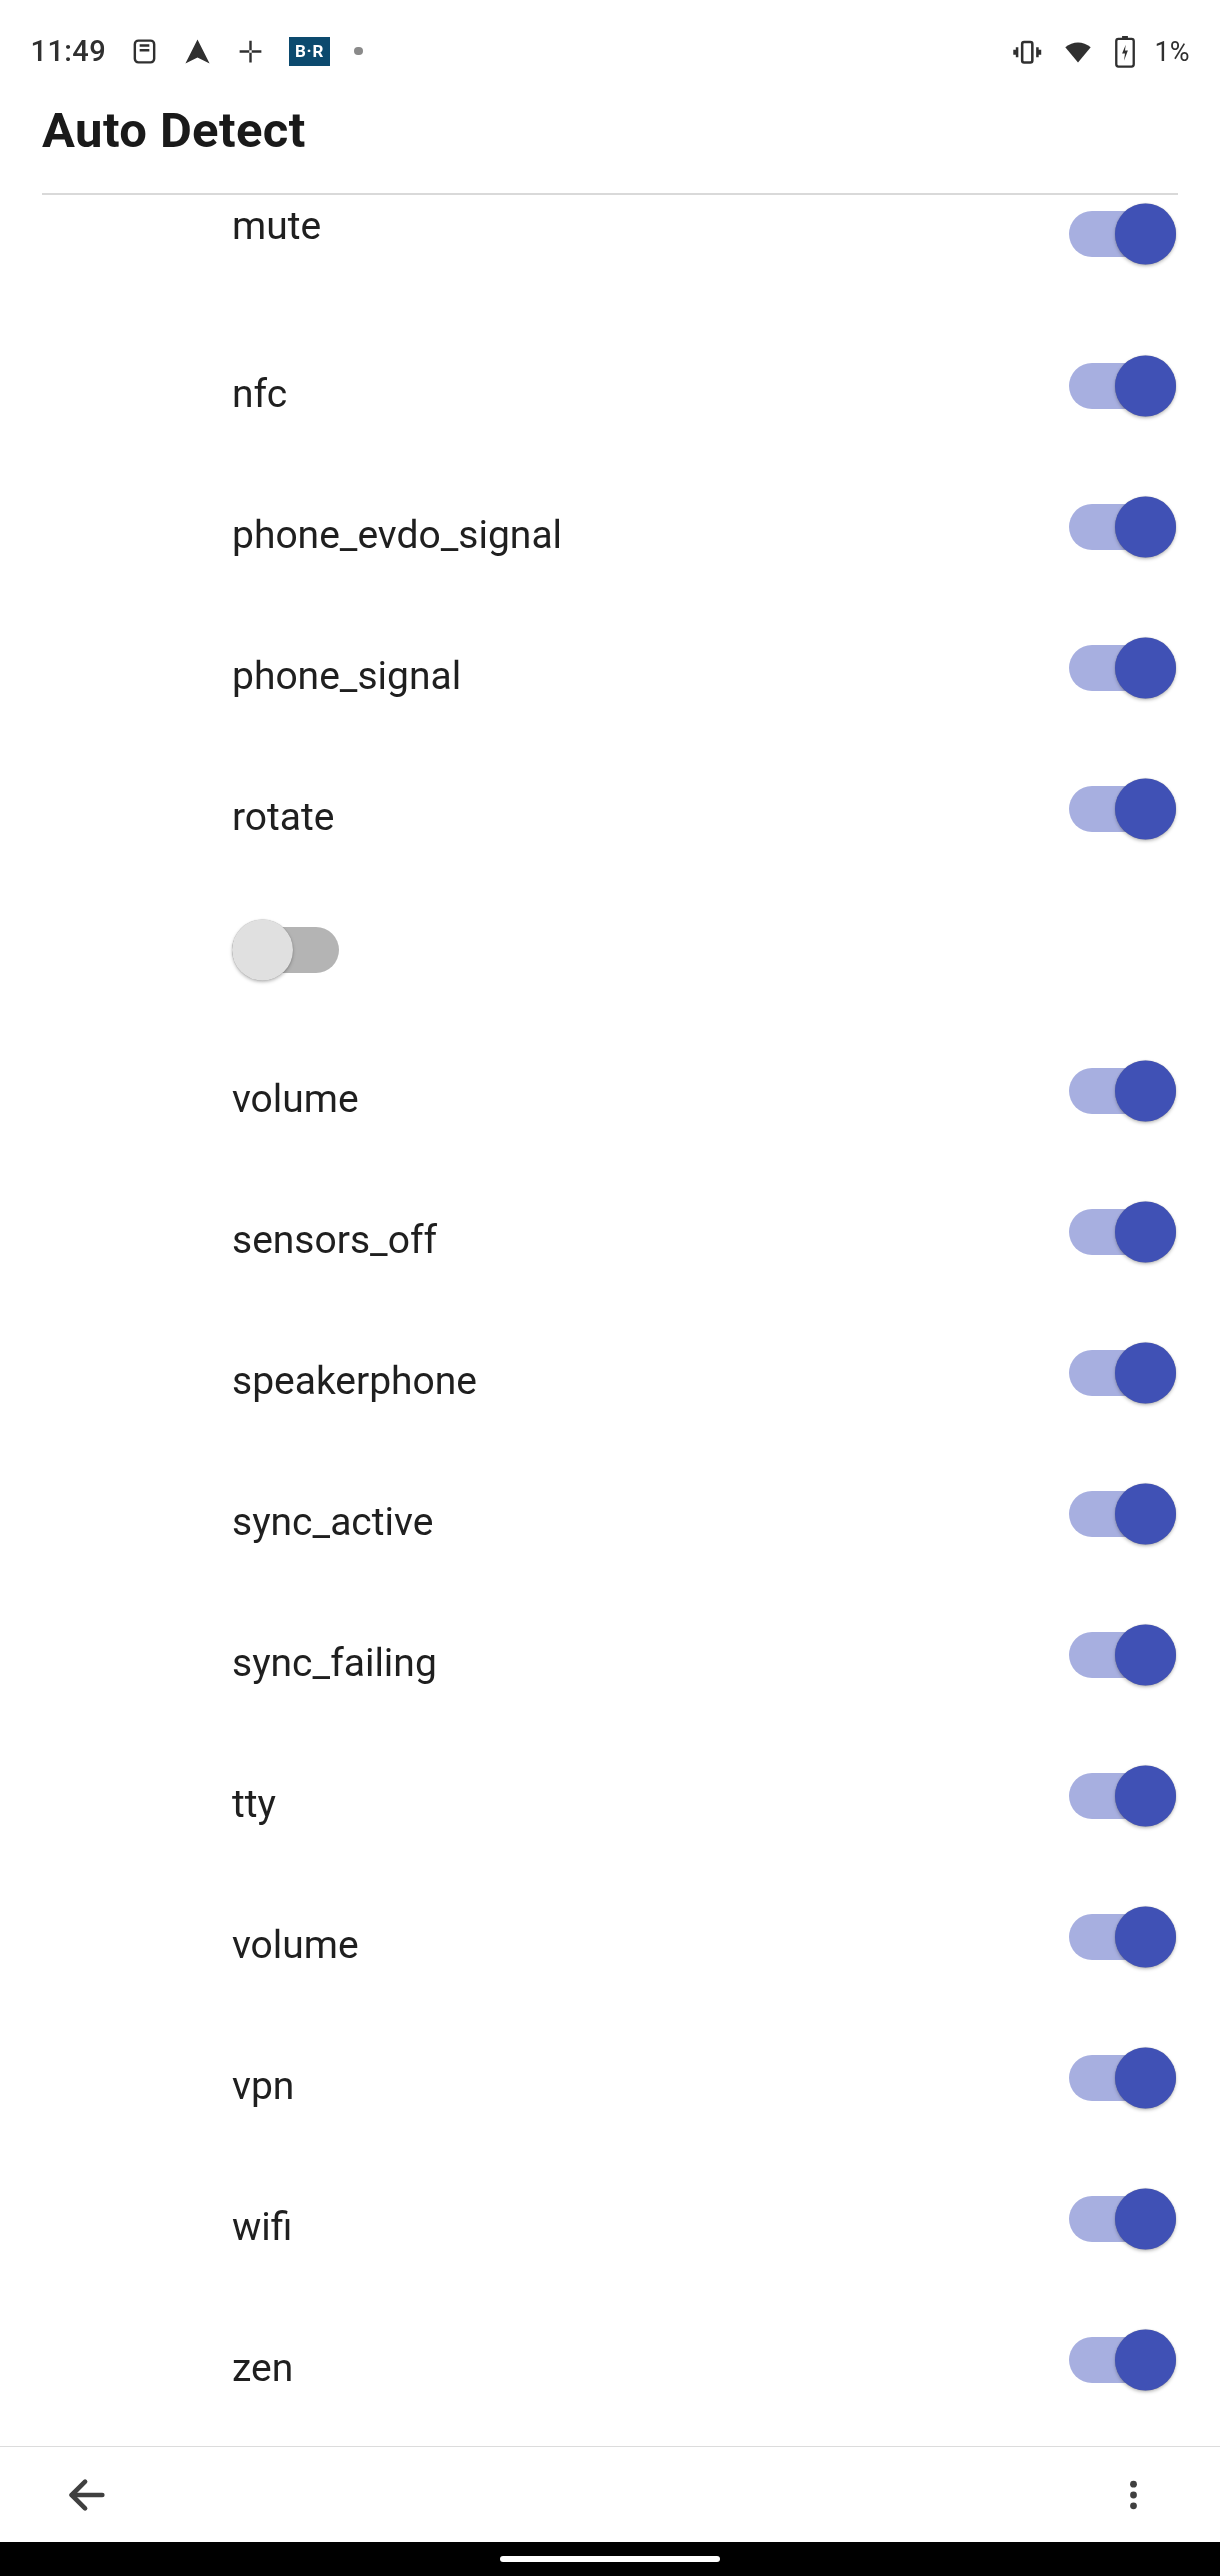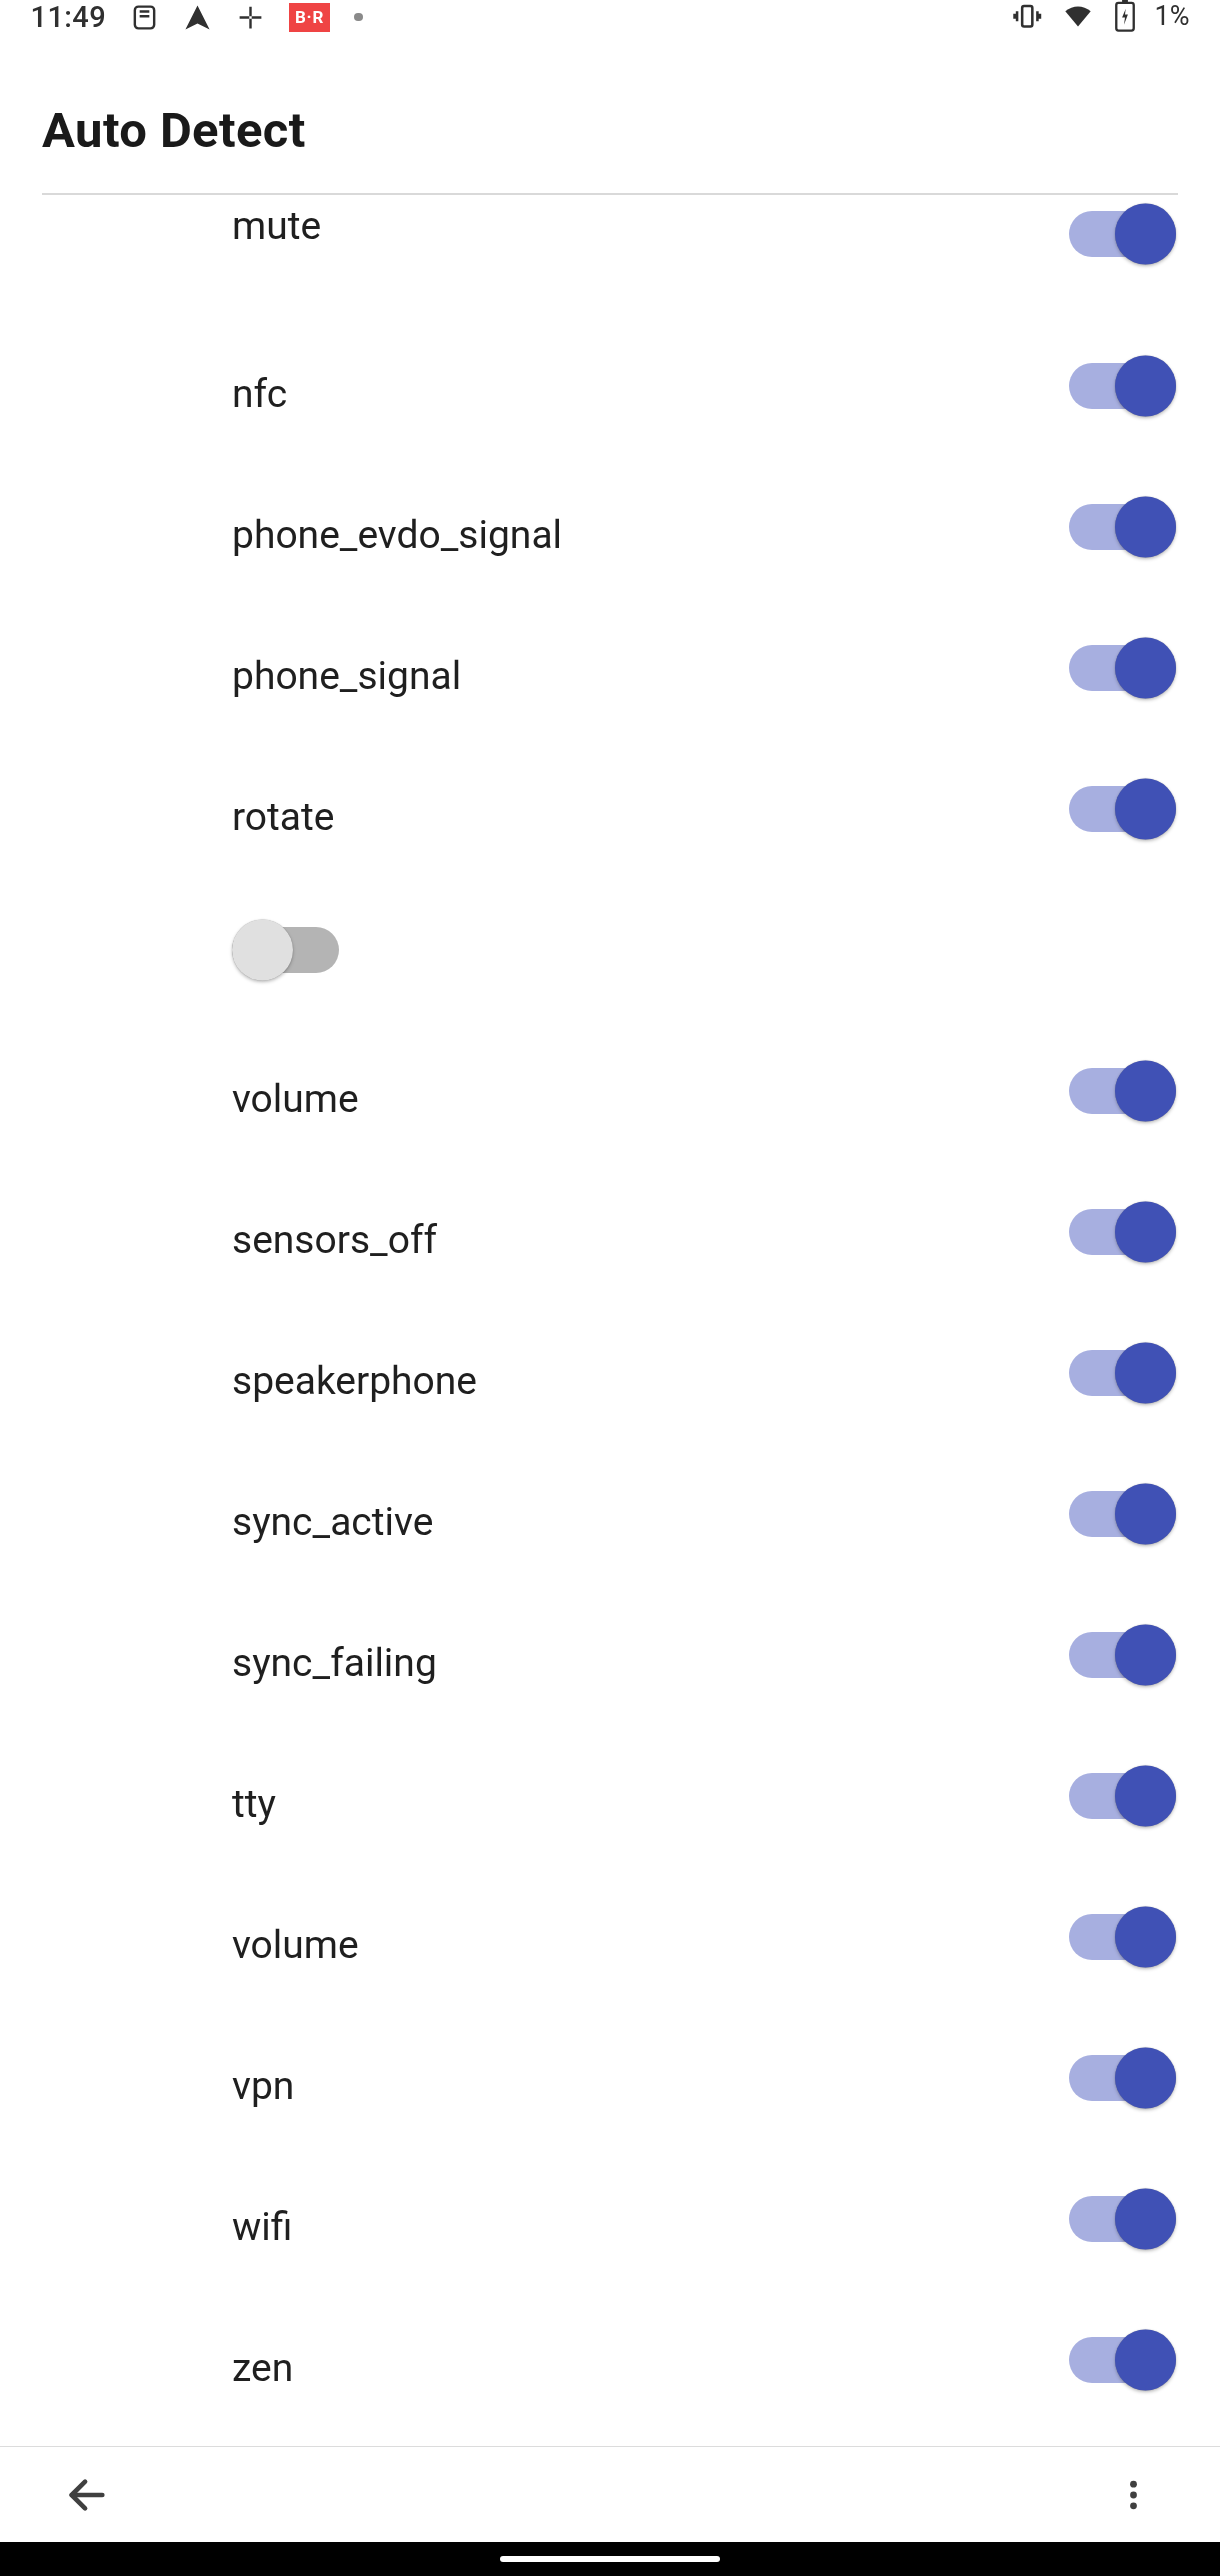--- a/index.html
+++ b/index.html
@@ -1,18 +1,18 @@
 <!DOCTYPE html>
 <html style="font-size:13.6px"><head>
   <meta charset="utf-8">
   <style>
     * { margin: 0; padding: 0; box-sizing: border-box; }
     html, body { width: 1220px; height: 2576px; background: #ffffff; font-family: Roboto, -apple-system, "Helvetica Neue", Arial, sans-serif; color: #111; }
     
-    .status-bar { height: 68px; display: flex; align-items: flex-start; justify-content: space-between; padding: 0 30.5px; font-size: 29px; color: #303030; }
+    .status-bar { height: 68px; display: flex; align-items: flex-end; justify-content: space-between; padding: 0 30.5px; font-size: 29px; color: #303030; }
     .status-left { display: flex; align-items: center; gap: 24px; }
     .status-right { display: flex; align-items: center; gap: 18.6px; }
     .clock { font-weight: 500; letter-spacing: 0.4px; }
     .sb-icon { display: inline-flex; align-items: center; }
     .batt-text { font-size: 27px; }
     
     .header { padding: 34px 42px 34px 42px; }
     .header h1 { font-size: 49px; font-weight: 700; letter-spacing: 0.4px; color: #1a1a1a; }
     .divider { height: 1.7px; background: #d9d9d9; margin: 0 42px; }
     
@@ -25,21 +25,21 @@
     .thumb { position: absolute; top: 50%; transform: translateY(-50%); width: 61px; height: 61px; border-radius: 50%; background: #e0e0e0; box-shadow: 0 1.7px 3.4px rgba(0,0,0,0.25), 0 0 0.8px rgba(0,0,0,0.3); left: 0; transition: left .15s, background .15s; }
     .switch.on .track { background: #a7afe0; }
     .switch.on .thumb { background: #4051b5; left: 46px; }
     
     .bottom-bar { position: absolute; left: 0; right: 0; top: 2446px; height: 97px; display: flex; align-items: center; justify-content: space-between; padding: 0 51px; border-top: 1.7px solid #dcdcdc; background: #ffffff; }
     .nav-btn { width: 71px; height: 71px; display: flex; align-items: center; justify-content: center; border-radius: 50%; }
     
     .gesture-area { position: absolute; left: 0; right: 0; top: 2542px; height: 34px; background: #000; display: flex; align-items: center; justify-content: center; }
     .gesture-pill { width: 220px; height: 6.8px; border-radius: 3.4px; background: #ffffff; }
     
-    .br-box { display:inline-flex; align-items:center; justify-content:center; width:41px; height:29px; background:#ef4444; color:#fff; font-size:17px; font-weight:700; letter-spacing:0.8px; }
+    .br-box { display:inline-flex; align-items:center; justify-content:center; width:41px; height:29px; background:#0c4a6e; color:#fff; font-size:17px; font-weight:700; letter-spacing:0.8px; }
     .dot { width:8.5px; height:8.5px; border-radius:50%; background:#8a8a8a; display:inline-block; }
   </style>
 </head>
 <body>
 
 <div class="status-bar">
   <div class="status-left">
     <span class="clock">11:49</span>
     <span class="sb-icon">
       <svg width="29" height="29" viewBox="0 0 24 24" fill="none" stroke="#303030" stroke-width="2">

